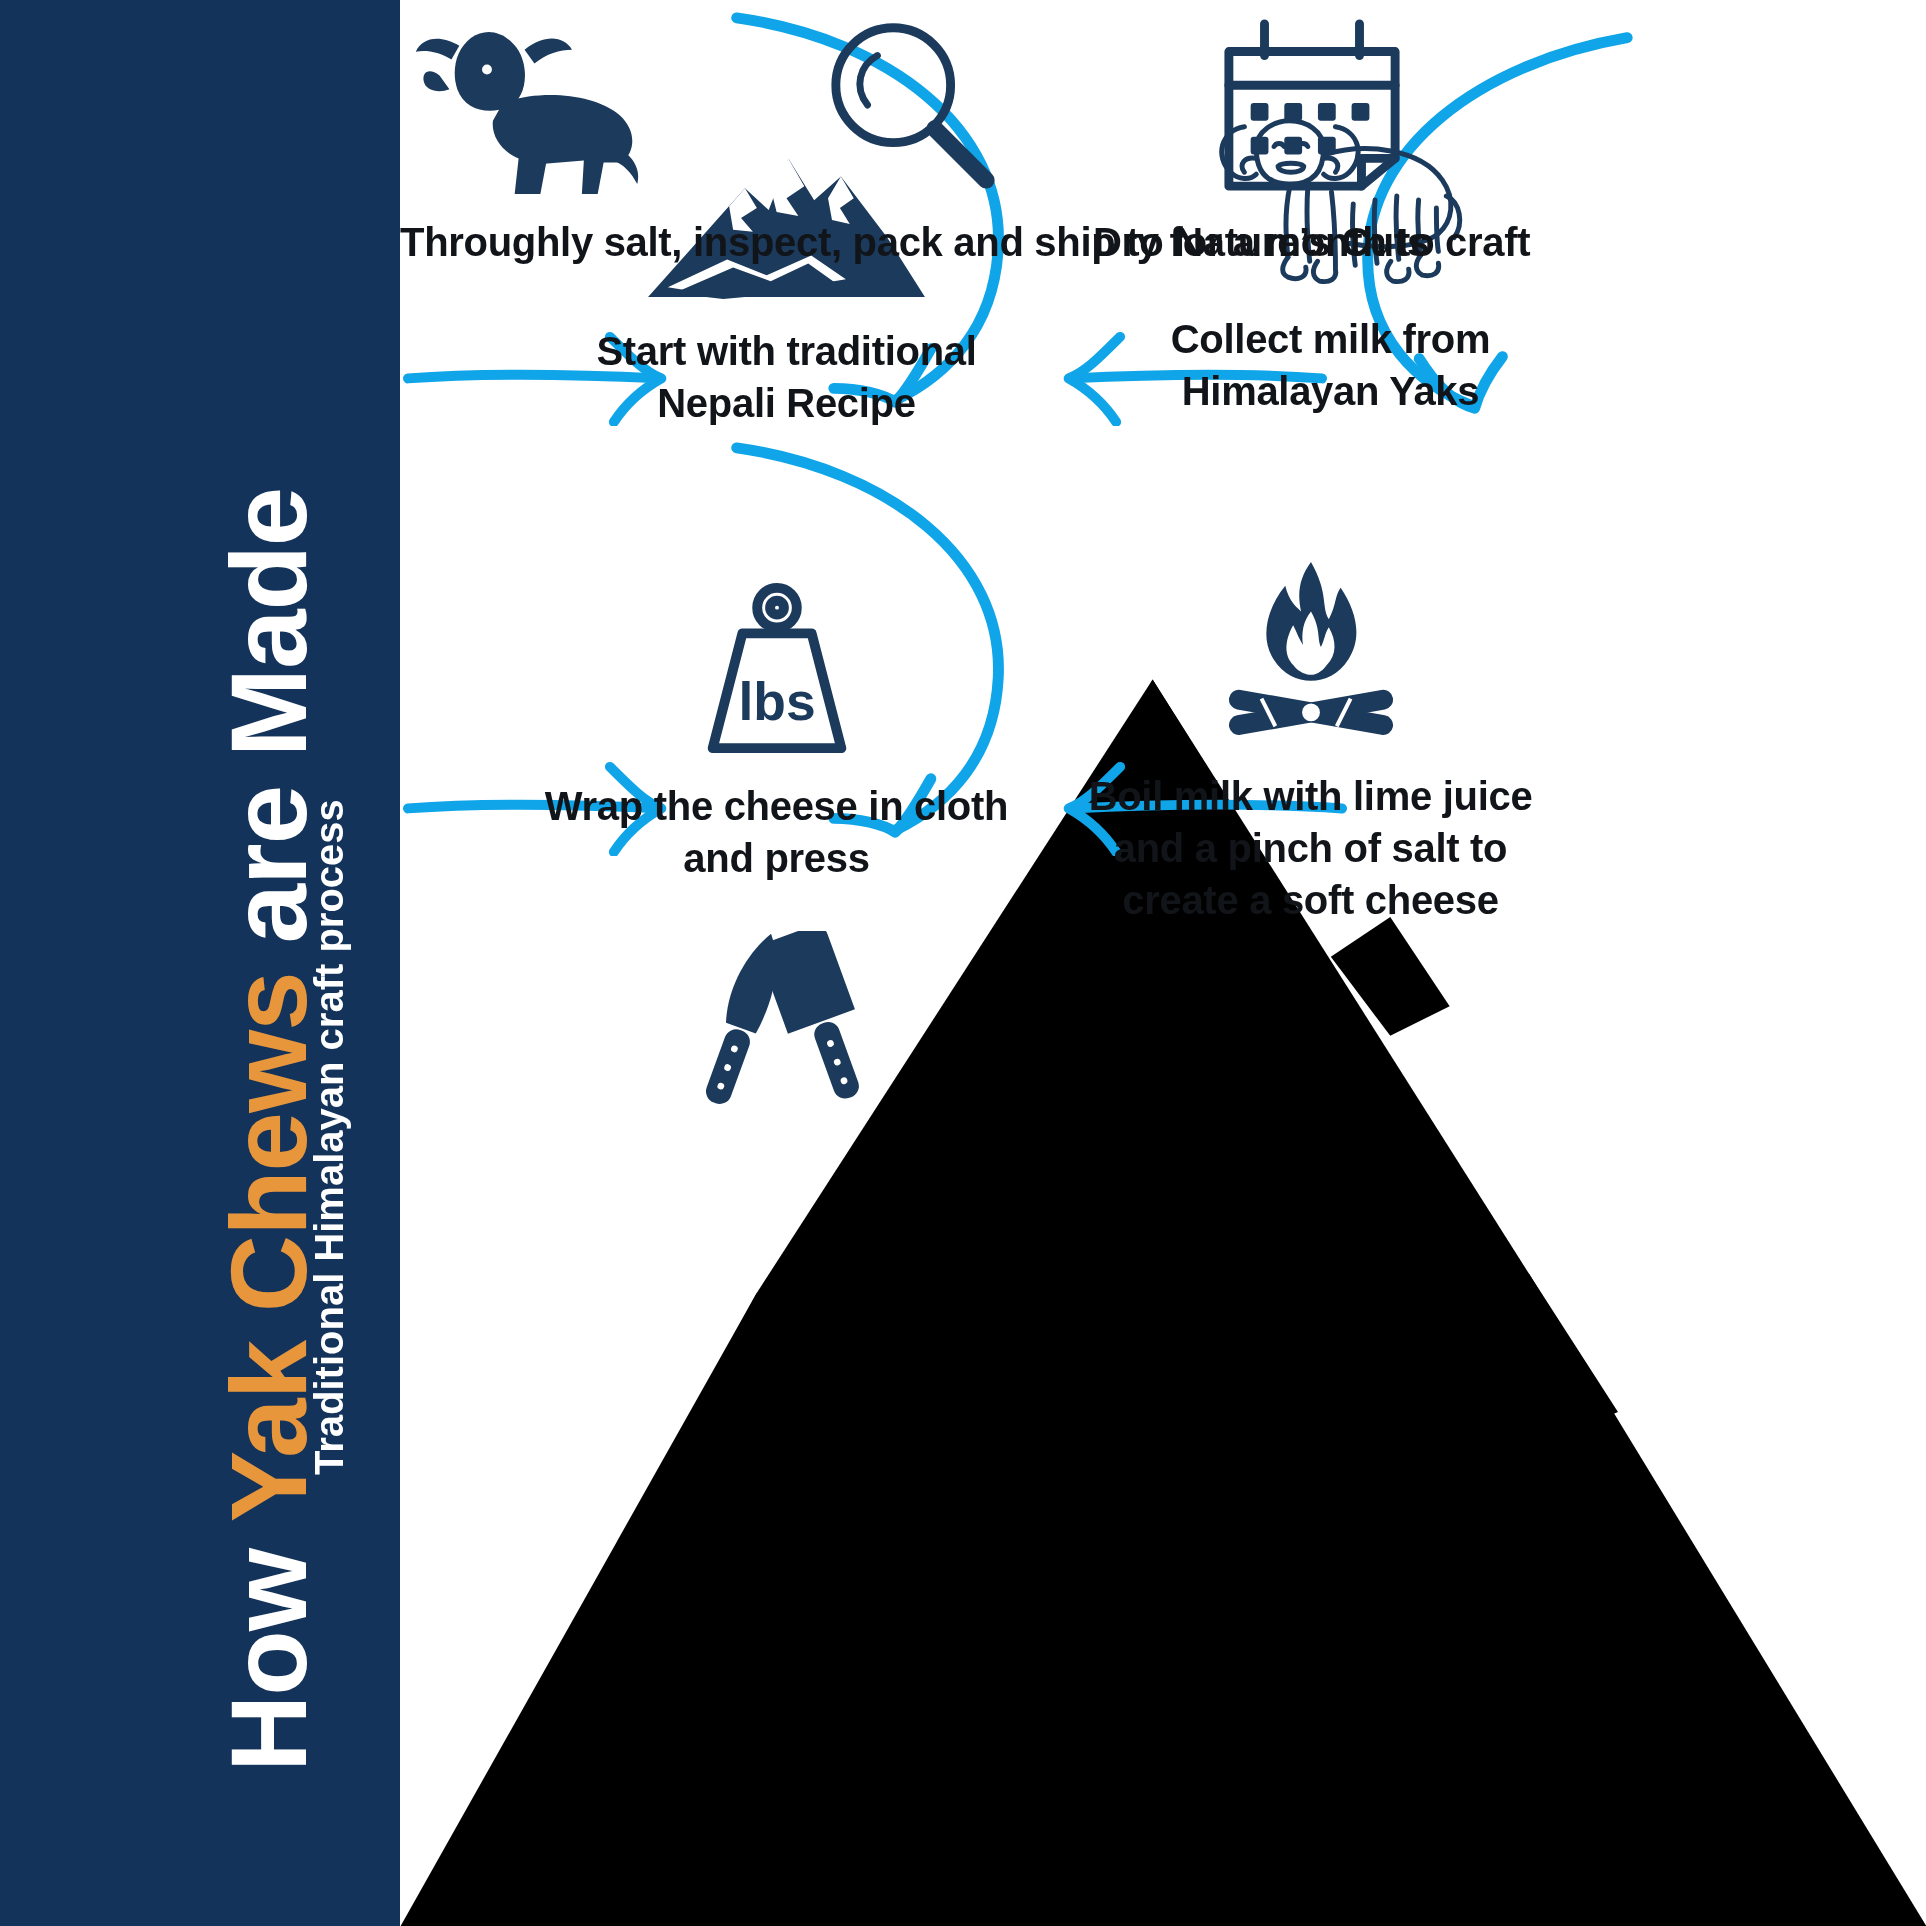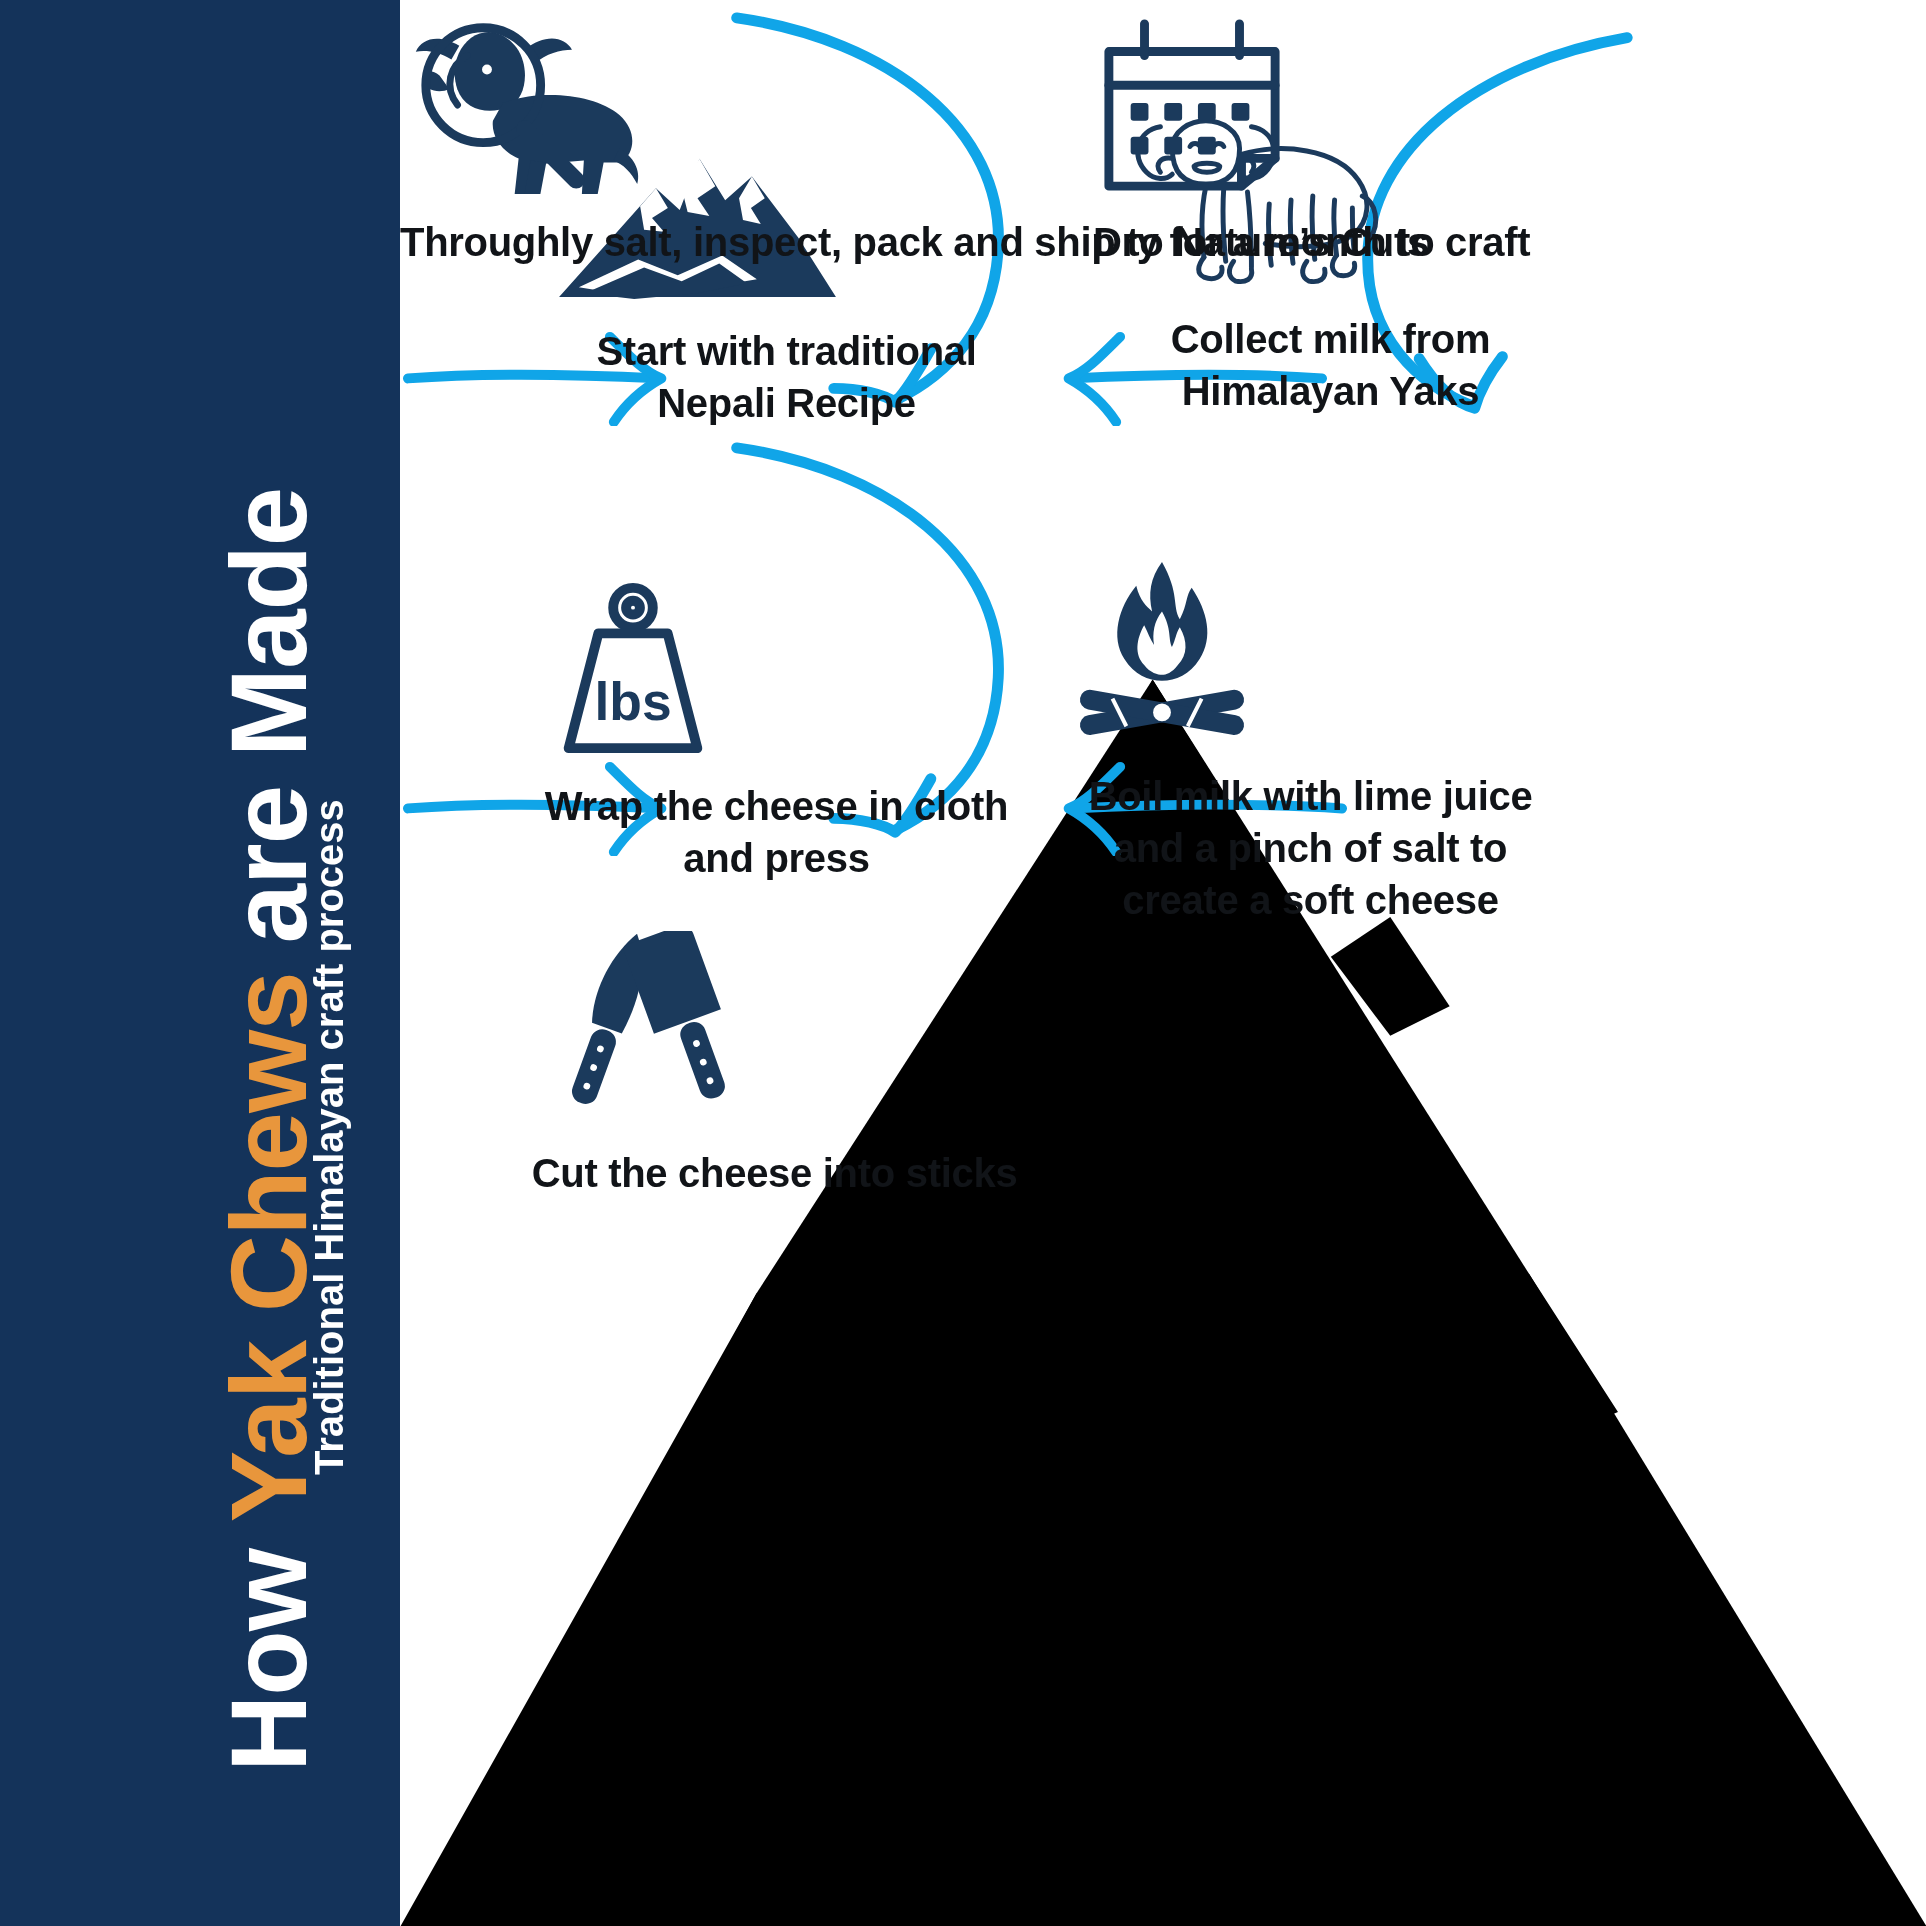--- a/index.html
+++ b/index.html
@@ -76,20 +76,21 @@
   }
 
   
   .step {
     position: absolute;
     text-align: center;
   }
   .step .icon {
     display: flex;
     align-items: flex-end;
+    justify-content: center;
     height: 198px;
   }
   .step .caption {
     margin-top: 18px;
     font-size: 40px;
     font-weight: 800;
     line-height: 1.30;
     color: #111418;
     letter-spacing: -0.3px;
   }
@@ -249,21 +250,20 @@
               <g transform="rotate(-20 115 100)">
                 <path d="M130 14 L186 14 C194 14 198 20 198 28 L198 108 L126 108 L126 22 C126 16 128 14 130 14 Z"></path>
                 <rect x="150" y="110" width="26" height="80" rx="12"></rect>
                 <circle cx="163" cy="132" r="3.4" fill="#ffffff"></circle>
                 <circle cx="163" cy="152" r="3.4" fill="#ffffff"></circle>
                 <circle cx="163" cy="172" r="3.4" fill="#ffffff"></circle>
               </g>
             </g>
           </svg>
         </div>
-        <div class="caption">Cut the cheese into sticks</div>
       </div>
 
       
       <div class="step" id="step-6">
         <div class="icon">
           <svg width="198" height="188" viewBox="0 0 200 190">
             <g fill="none" stroke="#1b3a5c" stroke-width="9" stroke-linejoin="round" stroke-linecap="round">
               <path d="M16 42 L184 42 L184 150 L150 178 L16 178 Z"></path>
               <path d="M184 150 L150 150 L150 178"></path>
               <path d="M52 14 L52 46"></path>

